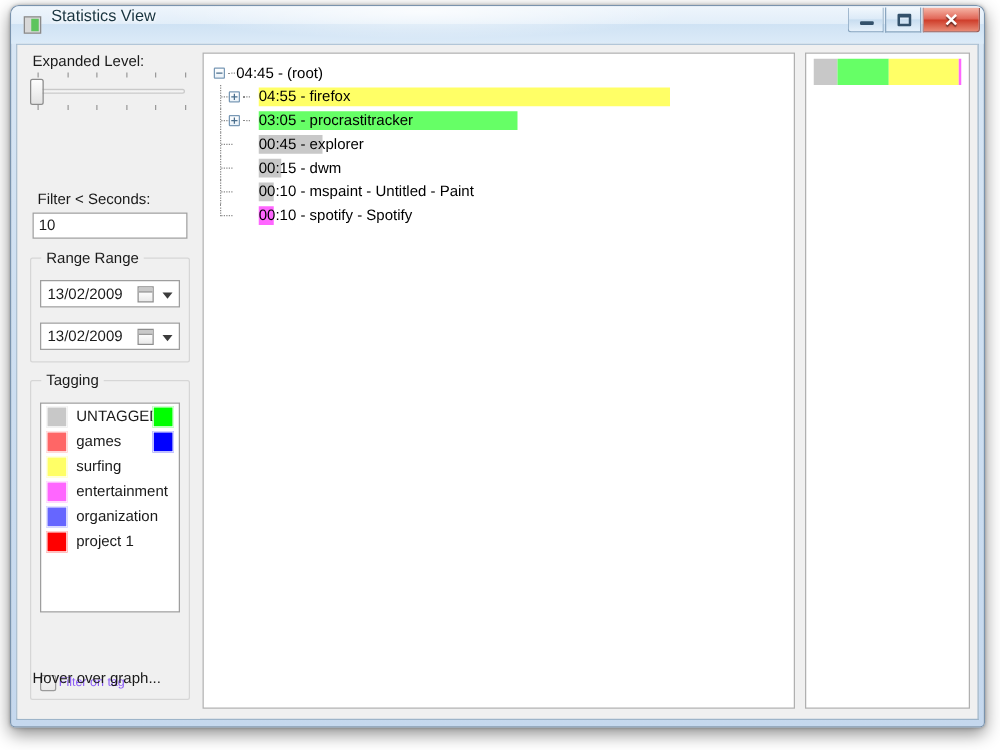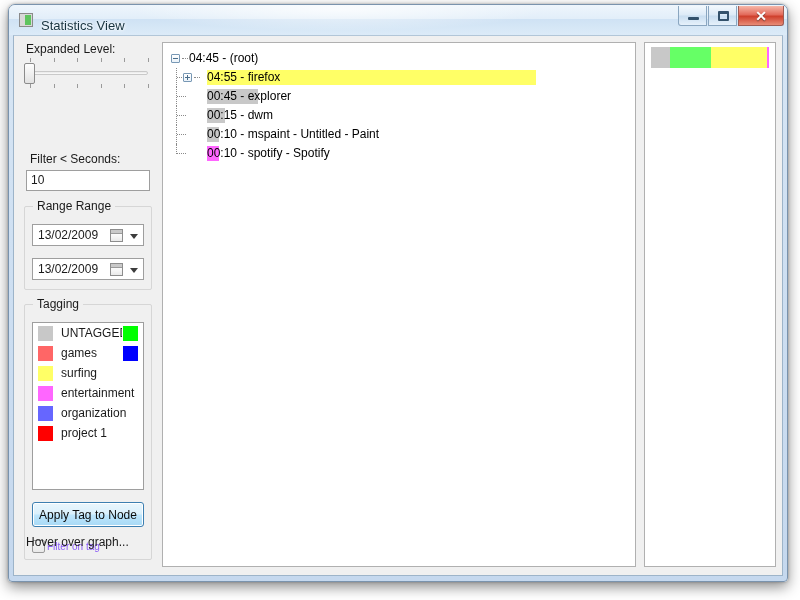--- a/index.html
+++ b/index.html
@@ -40,21 +40,21 @@
     position: absolute; left: 10px; top: 8px;
     width: 14px; height: 14px;
     background: #d8d8d8;
     border: 1px solid #8a8a8a;
   }
   .title-icon i {
     display:block; position:absolute; right:1px; top:1px;
     width:6px; height:10px; background:#5ec45e;
   }
   .title-text {
-    position: absolute; left: 32px; top: 13px;
+    position: absolute; left: 32px; top: 0;
     font-size: 13px; color: #17333f;
     text-shadow: 0 0 4px #ffffff, 0 0 3px #ffffff;
     white-space: nowrap;
   }
   #wincontrols {
     position: absolute; right: 3px; top: 1px;
     display: flex; gap: 0px;
   }
   .wbtn {
     width: 29px; height: 20px;
@@ -383,23 +383,20 @@
               <span class="swatch" style="background: rgb(255, 0, 0);"></span>
               <span class="tagname">project 1</span>
             </div>
           </div>
         <div class="rightswatches" id="extra-swatches">
             <span class="swatch" style="background: rgb(0, 255, 0);"></span>
             <span class="swatch" style="background: rgb(0, 0, 255);"></span>
           </div>
       </div>
 
-      <div id="applybtn" style="left:18px; top:466px; width:112px;">
-        <span>Apply Tag to Node</span>
-      </div>
 
       <div id="filtertag" style="left:18px; top:504px;">
         <span class="cbox"></span>
         <span class="cblabel">Filter on tag</span>
       </div>
 
       <div id="statustext">Hover over graph...</div>
     </div>
 
     <div id="treepanel">
@@ -409,20 +406,28 @@
             <div class="conn" style="left: 19px; width: 6px;"></div>
             <div class="rowtext" style="left: 26px;">04:45 - (root)</div>
           </div>
           <div class="treerow">
             <div class="bar" style="left: 44px; width: 329px; background: rgb(255, 255, 102);"></div>
             <div class="vline" style="top: 0px; height: 19px;"></div>
             <div class="conn" style="left: 14px;"></div>
             <div class="twisty plus" style="left: 20px;"></div>
             <div class="conn" style="left: 31px; width: 6px;"></div>
             <div class="rowtext" style="left: 44px;">04:55 - firefox</div>
+          </div>
+          <div class="treerow">
+            <div class="bar" style="left: 44px; width: 207px; background: rgb(102, 255, 102);"></div>
+            <div class="vline" style="top: 0px; height: 19px;"></div>
+            <div class="conn" style="left: 14px;"></div>
+            <div class="twisty plus" style="left: 20px;"></div>
+            <div class="conn" style="left: 31px; width: 6px;"></div>
+            <div class="rowtext" style="left: 44px;">03:05 - procrastitracker</div>
           </div>
           <div class="treerow">
             <div class="bar" style="left: 44px; width: 51px; background: rgb(200, 200, 200);"></div>
             <div class="vline" style="top: 0px; height: 19px;"></div>
             <div class="conn" style="left: 14px;"></div>
             <div class="rowtext" style="left: 44px;">00:45 - explorer</div>
           </div>
           <div class="treerow">
             <div class="bar" style="left: 44px; width: 18px; background: rgb(200, 200, 200);"></div>
             <div class="vline" style="top: 0px; height: 19px;"></div>

